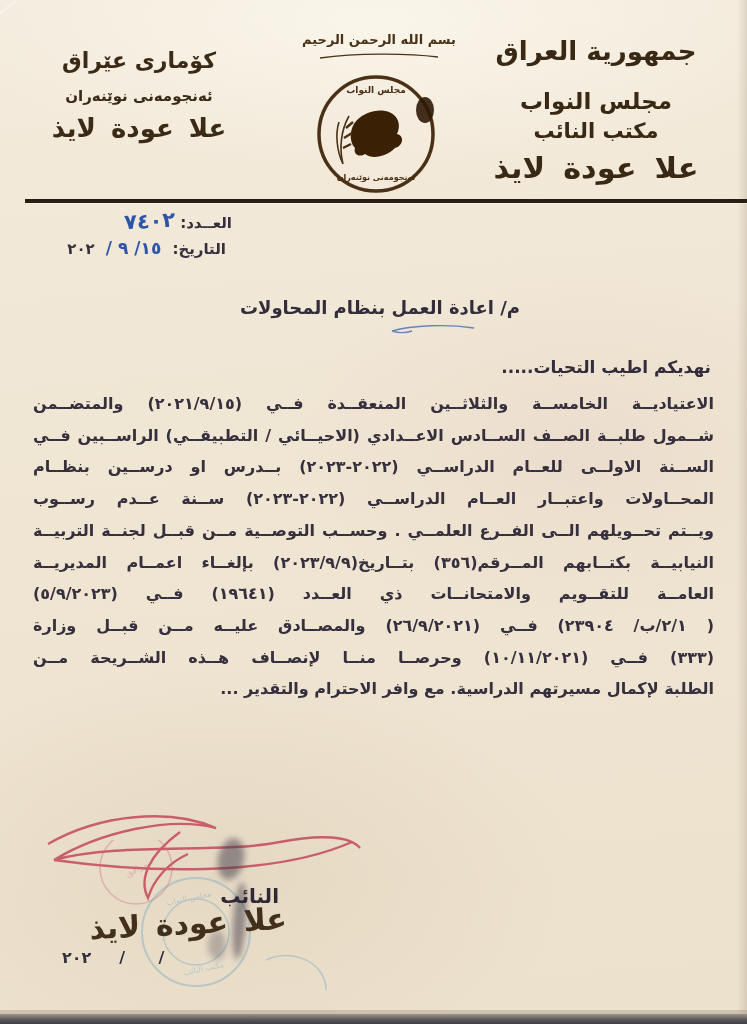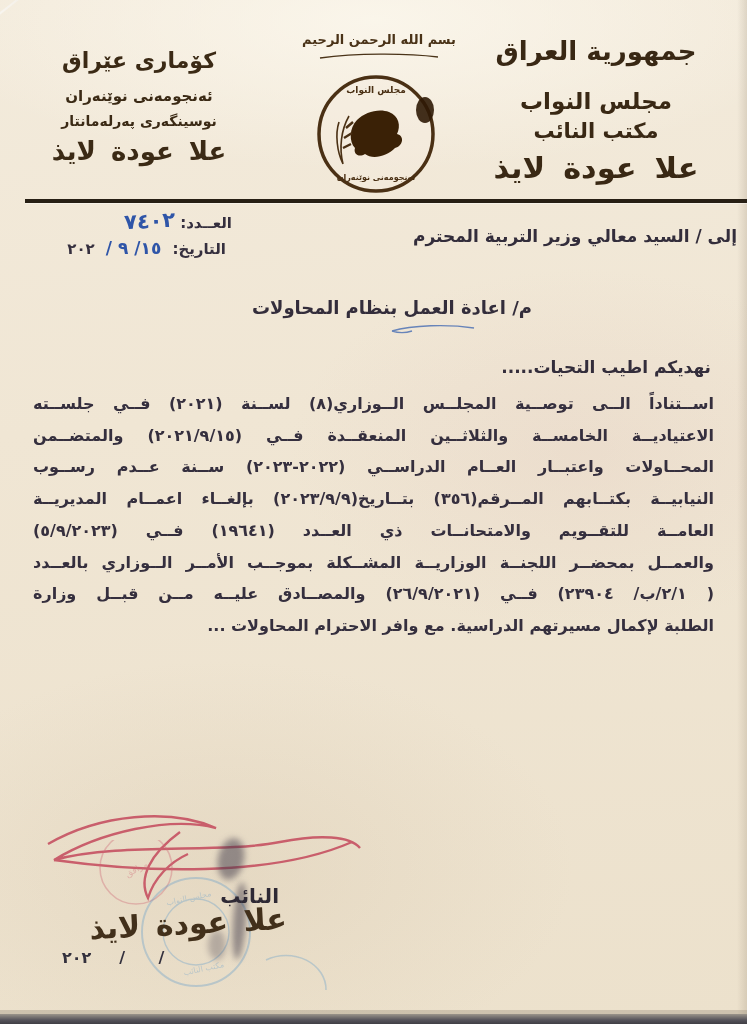--- a/index.html
+++ b/index.html
@@ -44,21 +44,21 @@
   .meta-number{position:absolute;top:209px;left:18px;width:214px;direction:rtl;text-align:right;}
   .meta-date{position:absolute;top:238px;left:8px;width:218px;direction:rtl;}
   .meta-label{font-size:15px;font-weight:bold;color:#352f3e;}
   .pen{color:#2f55a8;font-weight:bold;}
   .meta-number .pen{font-size:21px;margin-left:14px;display:inline-block;transform:rotate(-3deg);}
   .meta-date .pen{font-size:17px;margin:0 6px;}
   .meta-date .printed{font-size:15px;font-weight:bold;color:#352f3e;}
   .recipient{position:absolute;top:226px;right:10px;width:336px;text-align:right;
         font-size:17px;font-weight:bold;color:#332d3b;}
 
-  .subject{position:absolute;top:297px;left:217px;width:350px;text-align:center;
+  .subject{position:absolute;top:297px;left:205px;width:350px;text-align:center;
         font-size:18px;font-weight:bold;color:#332d3b;}
   .subject-underline{position:absolute;top:322px;left:388px;}
   .greeting{position:absolute;top:357px;right:36px;font-size:17px;font-weight:bold;color:#332d3b;}
 
   
   .body-text{position:absolute;top:388px;left:33px;width:681px;direction:rtl;color:#352f3e;}
   .body-line{font-size:16px;font-weight:bold;line-height:31.7px;white-space:normal;
         text-align:justify;text-align-last:justify;}
   .body-line.last{text-align-last:right;}
 
@@ -87,21 +87,20 @@
   <div class="hdr-right">
     <div class="l1">جمهورية العراق</div>
     <div class="l2">مجلس النواب</div>
     <div class="l3">مكتب النائب</div>
     <div class="l4">علا عودة لايذ</div>
   </div>
 
   <div class="hdr-left">
     <div class="l1">كۆماری عێراق</div>
     <div class="l2">ئەنجومەنی نوێنەران</div>
-    <div class="l3">نوسینگەری پەرلەمانتار</div>
     <div class="l4">علا عودة لايذ</div>
   </div>
 
   <div class="bismillah">بسم الله الرحمن الرحيم</div>
   <svg class="bismillah-flourish" width="126" height="10">
     <path d="M4,6 C40,1 90,1 122,5" stroke="#4a3318" stroke-width="1.4" fill="none"></path>
   </svg>
 
   <svg class="emblem" width="126" height="130" viewBox="0 0 126 130">
     <circle cx="63" cy="66" r="57" fill="rgba(244,236,222,.4)" stroke="#4a3014" stroke-width="3.5"></circle>
@@ -117,38 +116,39 @@
 
   <div class="meta-number">
     <span class="meta-label">العــدد:</span>
     <span class="pen">٧٤٠٢</span>
   </div>
   <div class="meta-date">
     <span class="meta-label">التاريخ:</span>
     <span class="pen">١٥/ ٩ /</span>
     <span class="printed">٢٠٢</span>
   </div>
-  <div class="recipient">إلى / السيد معالي وزير التربية المحترم</div>
 
   <div class="subject">م/ اعادة العمل بنظام المحاولات</div>
   <svg class="subject-underline" width="90" height="14">
     <path d="M4,9 C24,3 60,2 86,6 M4,9 C10,11 18,11 24,9" stroke="#3a63b0" stroke-width="1.4" fill="none" opacity=".75"></path>
   </svg>
 
   <div class="greeting">نهديكم اطيب التحيات.....</div>
 
   <div class="body-text">
-    <div class="body-line">اســتناداً الــى توصــية المجلــس الــوزاري(٨) لســنة (٢٠٢١) فــي جلســته</div>
     <div class="body-line">الاعتياديــة الخامســة والثلاثــين المنعقــدة فــي (٢٠٢١/٩/١٥) والمتضــمن</div>
+    <div class="body-line">شــمول طلبــة الصــف الســادس الاعــدادي (الاحيــائي / التطبيقــي) الراســبين فــي</div>
+    <div class="body-line">الســنة الاولــى للعــام الدراســي (٢٠٢٢-٢٠٢٣) بــدرس او درســين بنظــام</div>
     <div class="body-line">المحــاولات واعتبــار العــام الدراســي (٢٠٢٢-٢٠٢٣) ســنة عــدم رســوب</div>
+    <div class="body-line">ويــتم تحــويلهم الــى الفــرع العلمــي . وحســب التوصــية مــن قبــل لجنــة التربيــة</div>
     <div class="body-line">النيابيــة بكتــابهم المــرقم(٣٥٦) بتــاريخ(٢٠٢٣/٩/٩) بإلغــاء اعمــام المديريــة</div>
     <div class="body-line">العامــة للتقــويم والامتحانــات ذي العــدد (١٩٦٤١) فــي (٥/٩/٢٠٢٣)</div>
-    <div class="body-line">والعمــل بمحضــر اللجنــة الوزاريــة المشــكلة بموجــب الأمــر الــوزاري بالعــدد</div>
     <div class="body-line">⁦(٢/١/ب/ ٢٣٩٠٤ )⁩ فــي (٢٦/٩/٢٠٢١) والمصــادق عليــه مــن قبــل وزارة</div>
-    <div class="body-line last">الطلبة لإكمال مسيرتهم الدراسية. مع وافر الاحترام المحاولات ...</div>
+    <div class="body-line">(٣٣٣) فــي (١٠/١١/٢٠٢١) وحرصــا منــا لإنصــاف هــذه الشــريحة مــن</div>
+    <div class="body-line last">الطلبة لإكمال مسيرتهم الدراسية. مع وافر الاحترام والتقدير ...</div>
   </div>
 
   <svg class="sig-red" width="340" height="110" viewBox="0 0 340 110">
     <g stroke="#c4495c" stroke-width="2.4" fill="none" opacity=".85">
       <path d="M18,42 C70,12 140,6 186,26 C140,14 70,30 24,58 C90,40 190,52 250,40 C290,32 320,34 330,46"></path>
       <path d="M24,58 C110,70 240,76 322,40"></path>
       <path d="M150,30 C120,52 108,76 118,96 C124,76 140,60 158,52"></path>
     </g>
   </svg>
 

